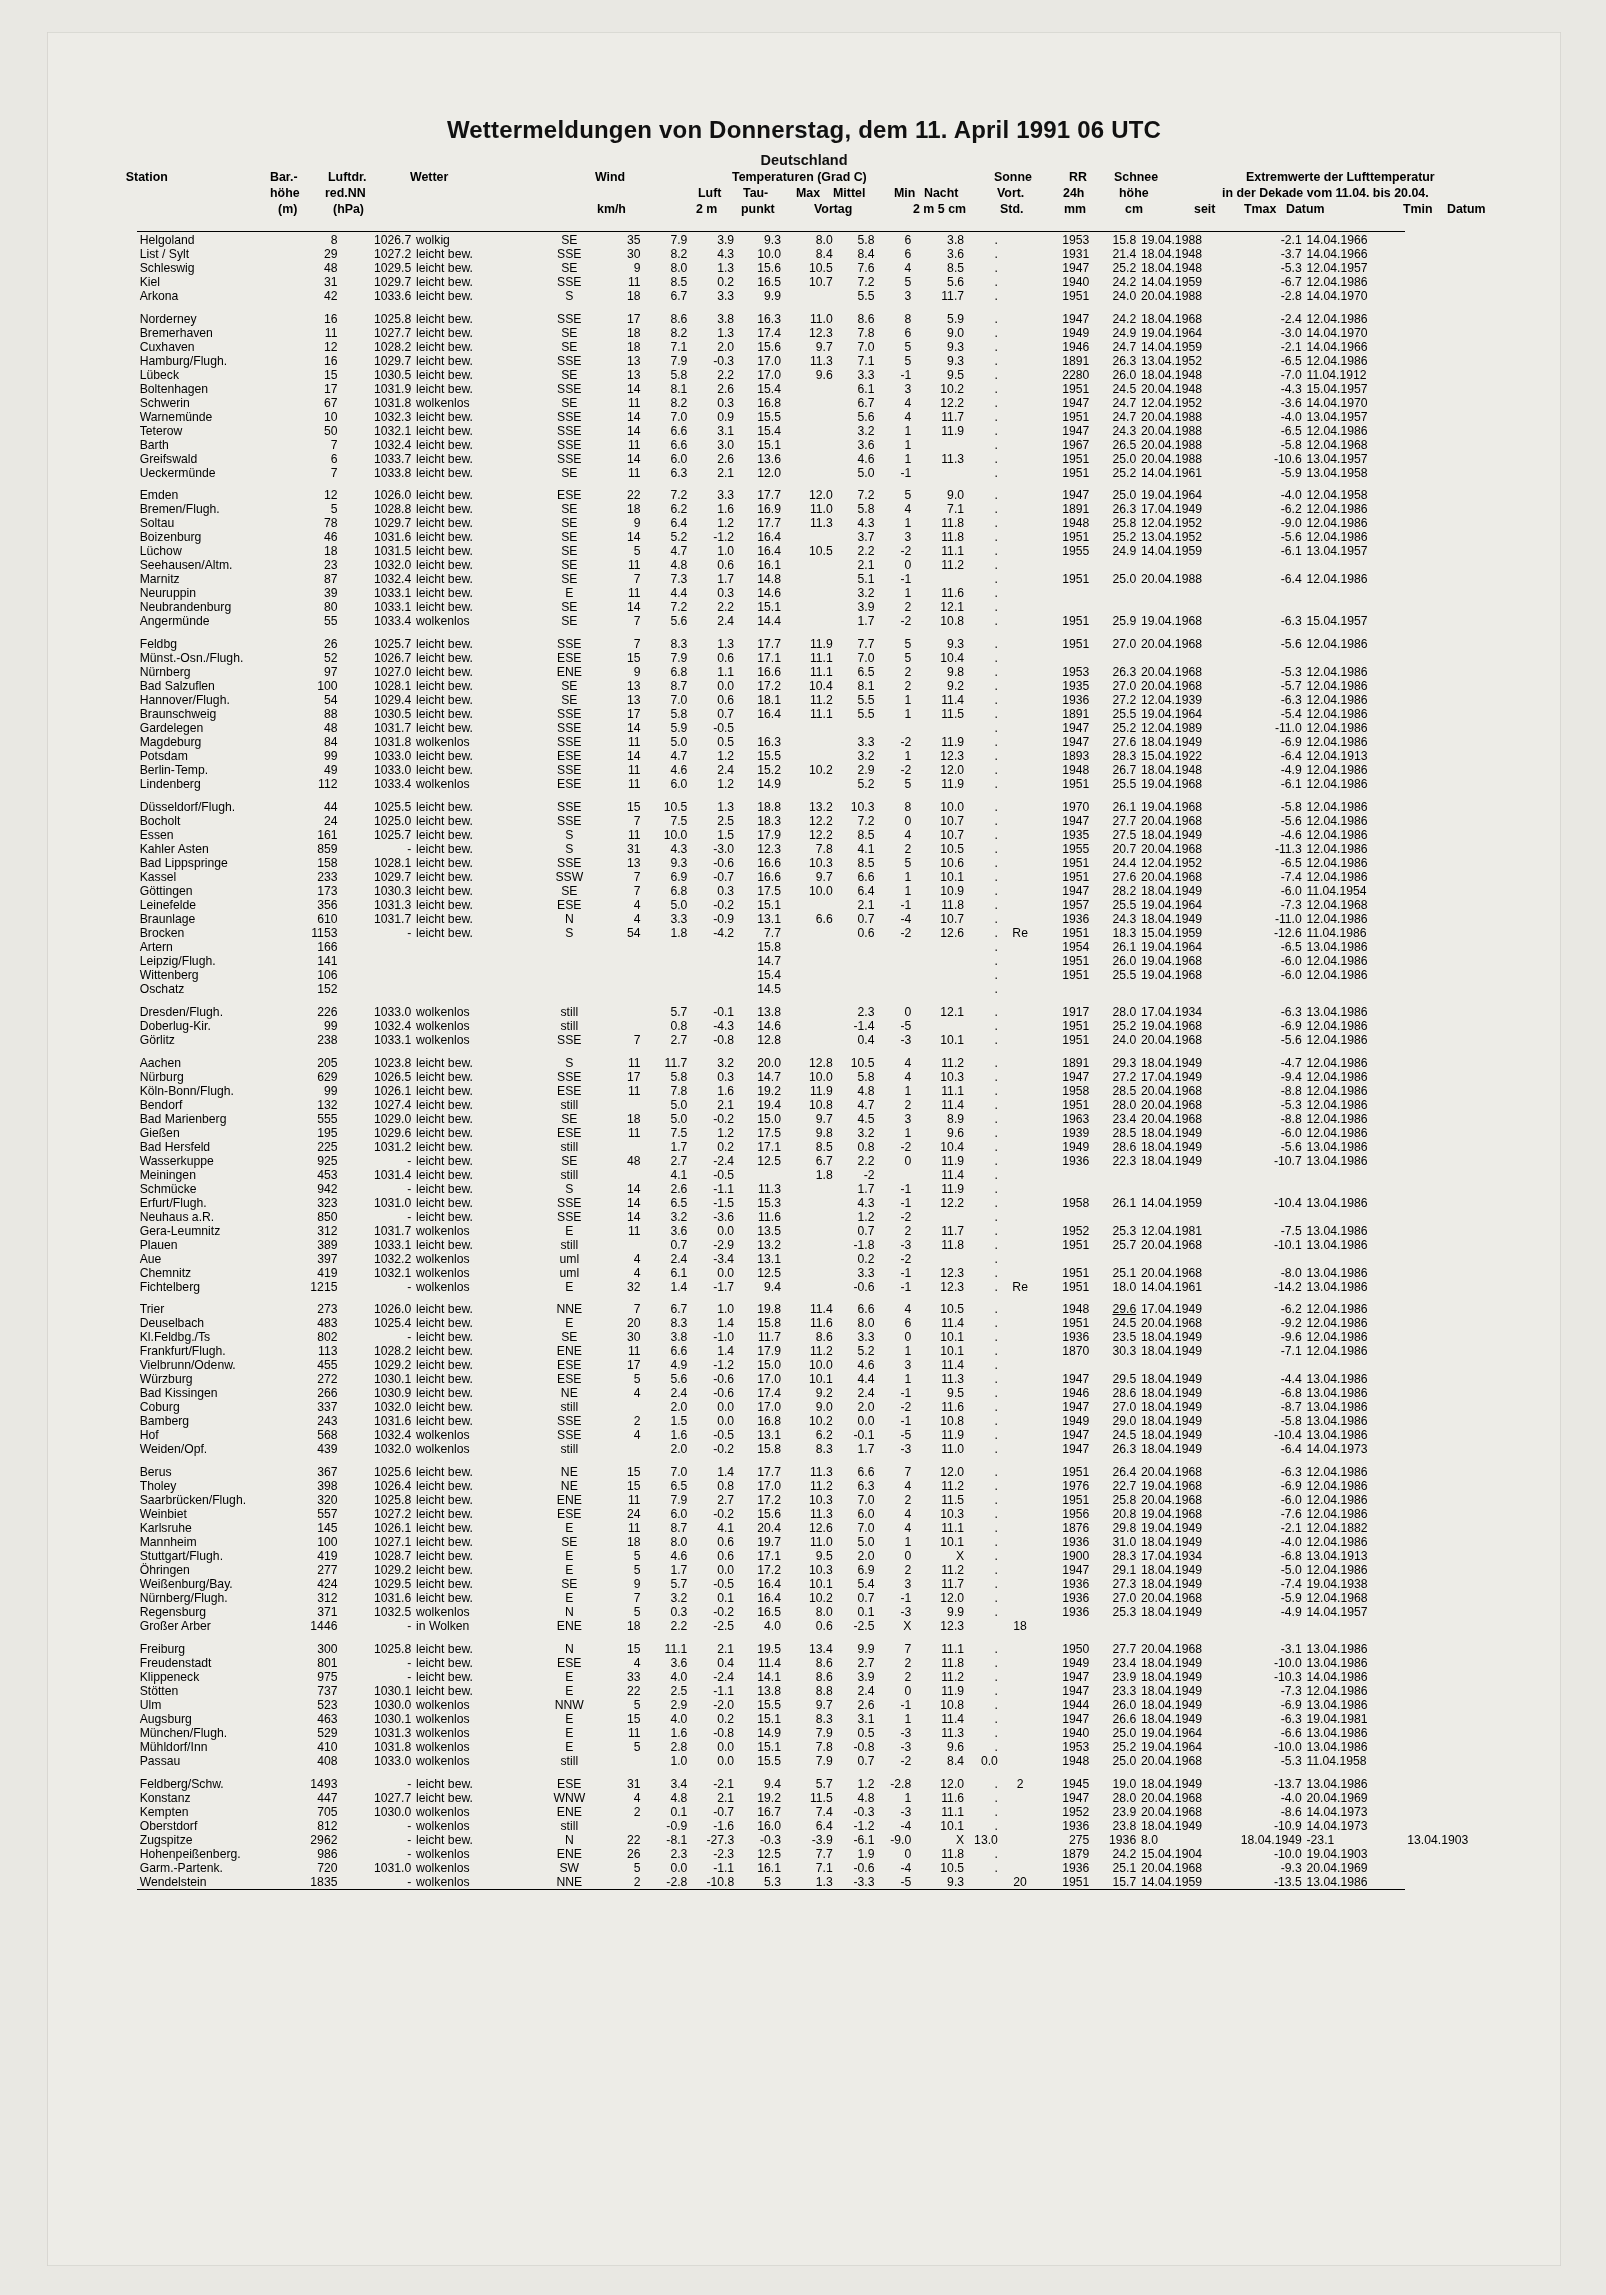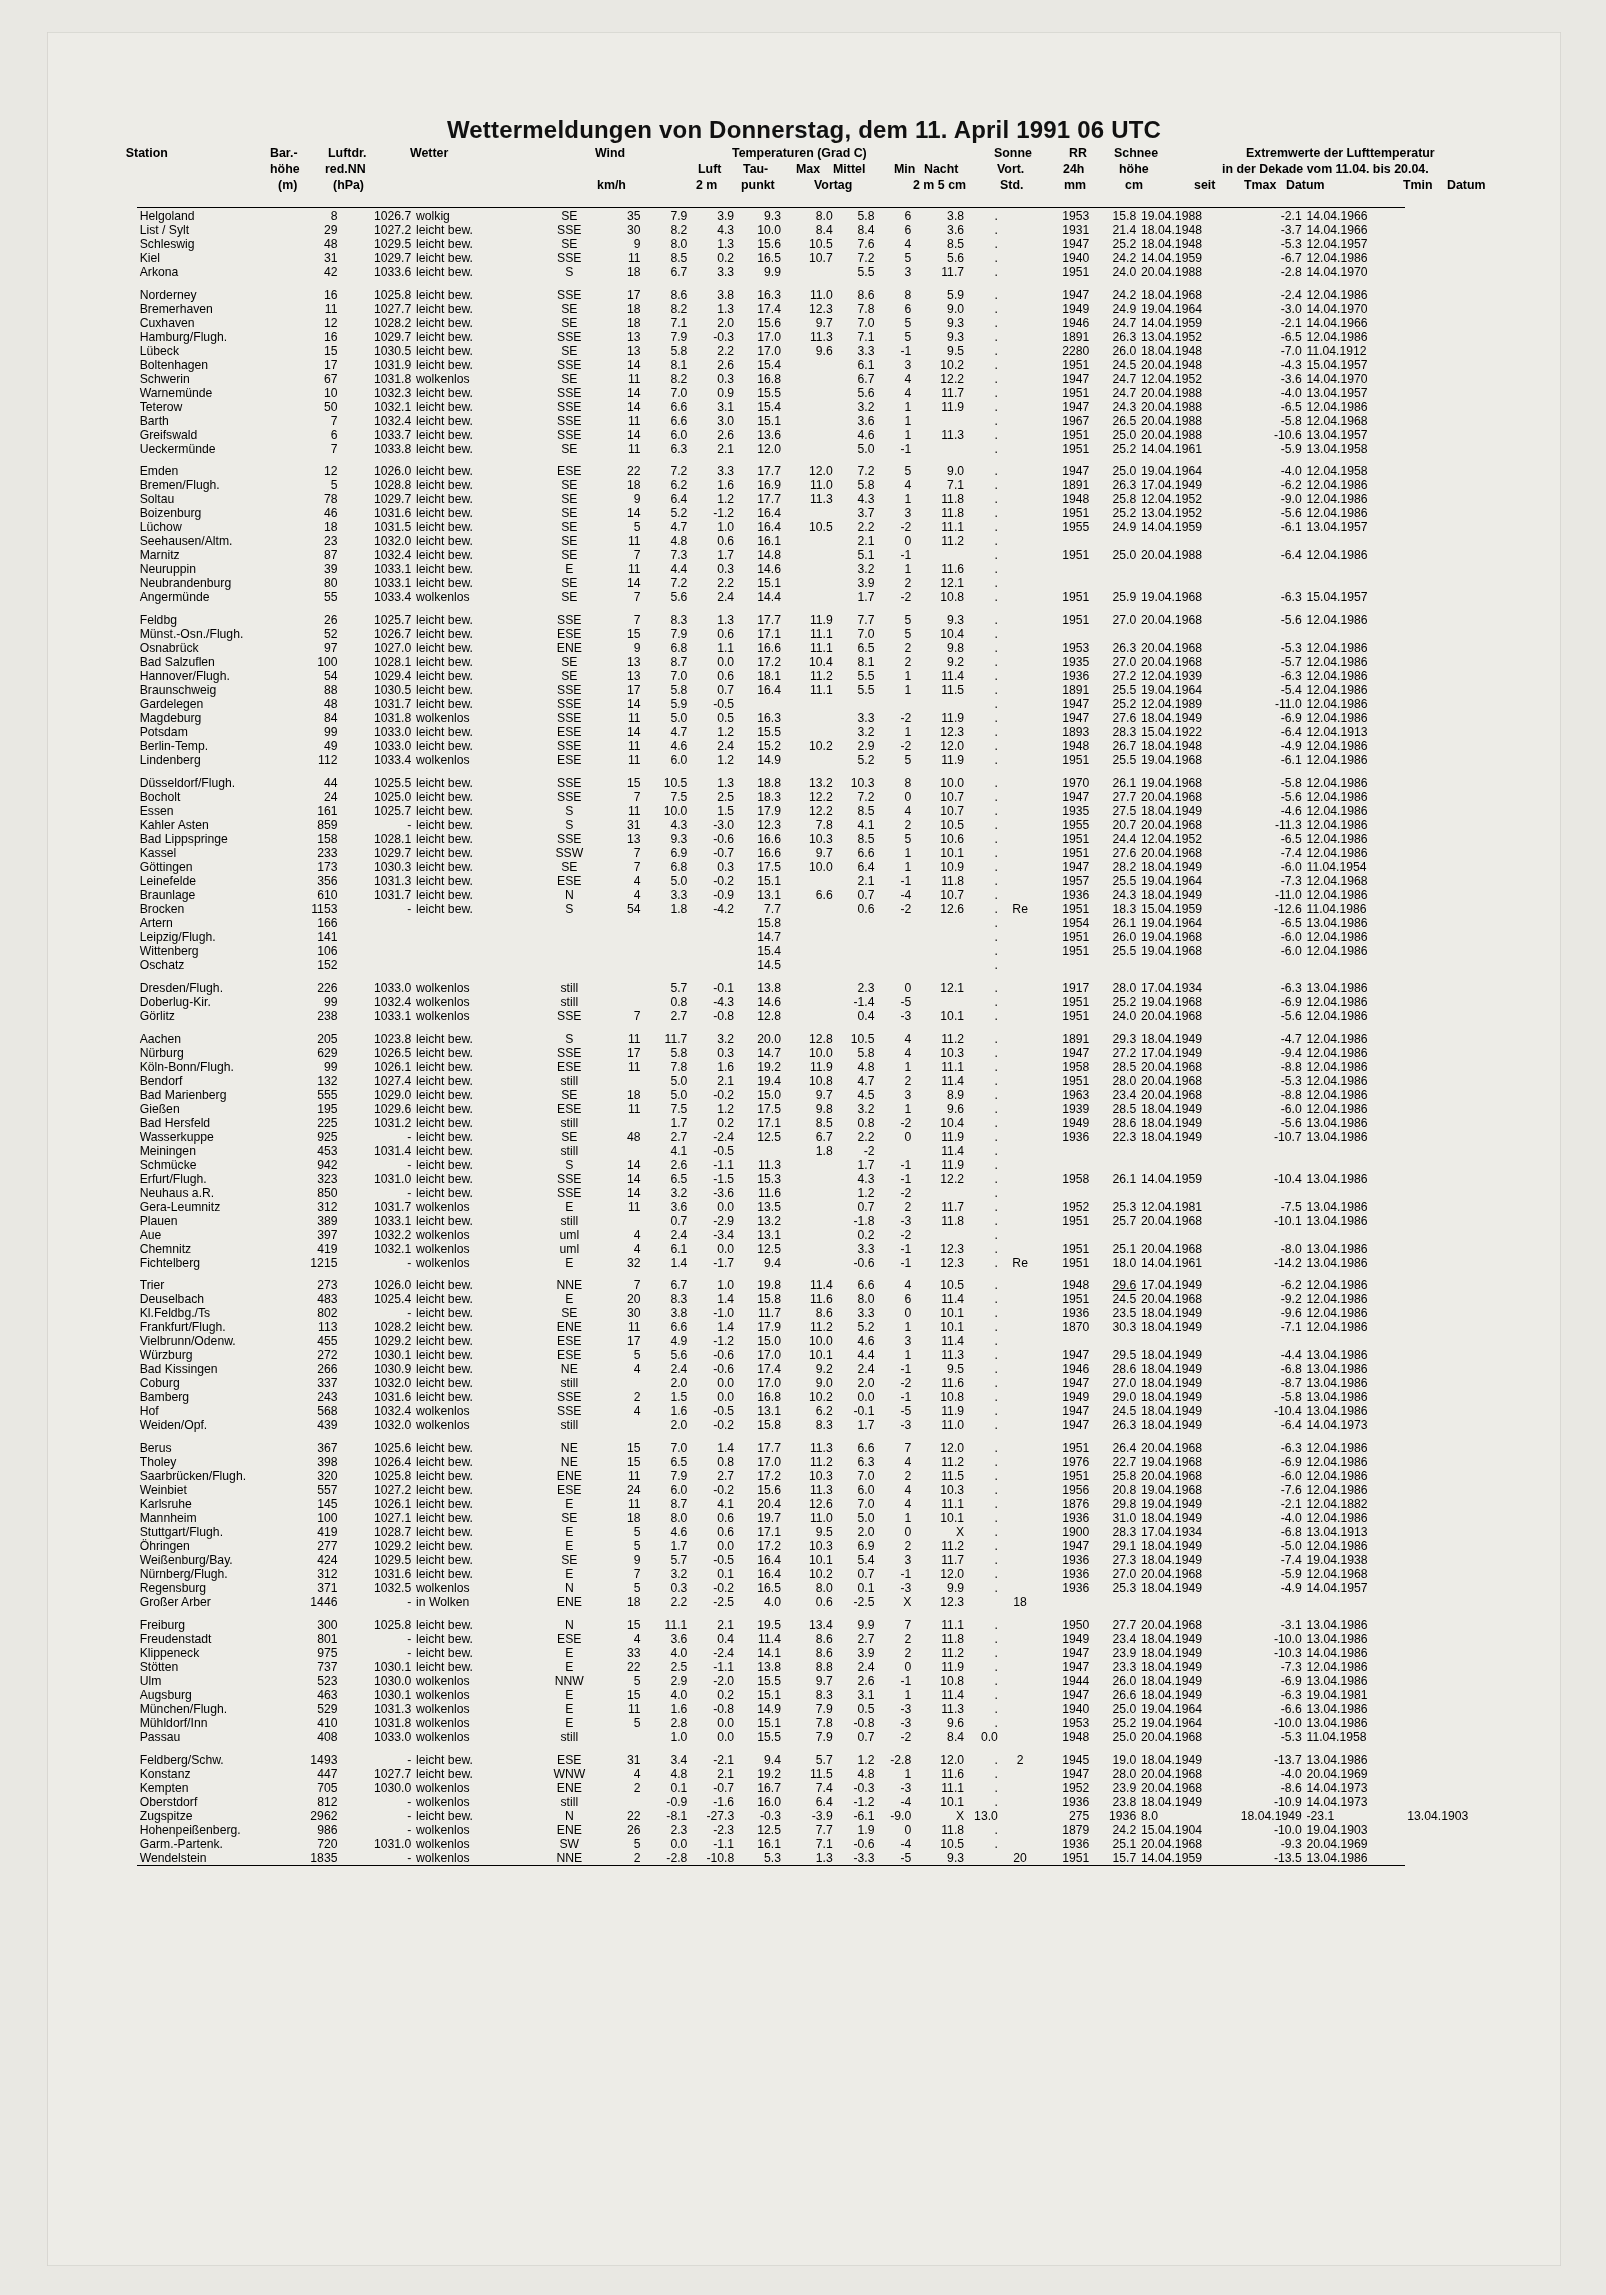--- a/index.html
+++ b/index.html
@@ -35,20 +35,21 @@
   .hdrtop{position:relative;height:63px;}
   .hl{position:absolute;font-weight:bold;font-size:12.4px;}
 </style>
 </head>
 <body>
 
 <div class="page">
   <div class="sheet">
 
     <div class="title">Wettermeldungen von Donnerstag, dem 11. April 1991 06 UTC</div>
+    <div class="subtitle">Deutschland</div>
 
     <div class="hdrwrap">
       <div class="hdrtop" id="hdrtop">
 
       <div class="hl" style="left: 4.8px; top: 1.6px;">Station</div>
           <div class="hl" style="left: 149px; top: 1.6px;">Bar.-</div>
           <div class="hl" style="left: 149px; top: 17.7px;">höhe</div>
           <div class="hl" style="left: 157px; top: 34px;">(m)</div>
           <div class="hl" style="left: 207px; top: 1.6px;">Luftdr.</div>
           <div class="hl" style="left: 204px; top: 17.7px;">red.NN</div>
@@ -732,21 +733,21 @@
             <td class="r" style="width: 48px; min-width: 48px;">10.4</td>
             <td class="r" style="width: 29px; min-width: 29px;">.</td>
             <td class="c" style="width: 35px; min-width: 35px;"></td>
             <td class="r" style="width: 47px; min-width: 47px;"></td>
             <td class="r" style="width: 42px; min-width: 42px;"></td>
             <td class="l" style="width: 95px; min-width: 95px;"></td>
             <td class="r" style="width: 47px; min-width: 47px;"></td>
             <td class="l" style="width: 96px; min-width: 96px;"></td>
           </tr>
           <tr>
-            <td class="stn" style="width: 143px; min-width: 143px;">Osnabrück</td>
+            <td class="stn" style="width: 143px; min-width: 143px;">Nürnberg</td>
             <td class="r" style="width: 50px; min-width: 50px;">97</td>
             <td class="r" style="width: 69px; min-width: 69px;">1027.0</td>
             <td class="l" style="width: 121px; min-width: 121px;">leicht bew.</td>
             <td class="c" style="width: 55px; min-width: 55px;">ENE</td>
             <td class="r" style="width: 39px; min-width: 39px;">9</td>
             <td class="r" style="width: 42px; min-width: 42px;">6.8</td>
             <td class="r" style="width: 42px; min-width: 42px;">1.1</td>
             <td class="r" style="width: 42px; min-width: 42px;">16.6</td>
             <td class="r" style="width: 47px; min-width: 47px;">11.1</td>
             <td class="r" style="width: 37px; min-width: 37px;">6.5</td>

